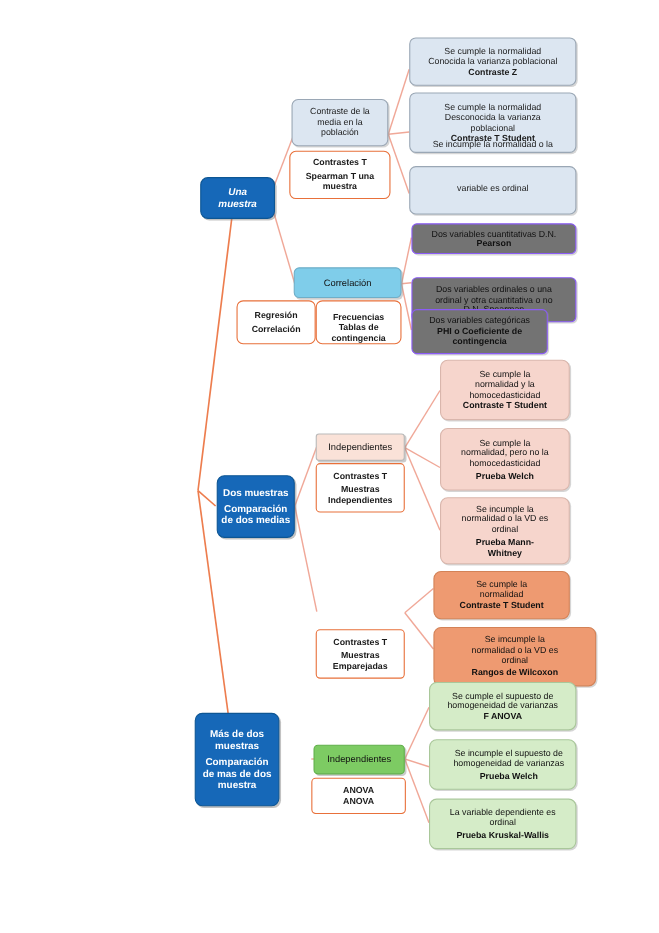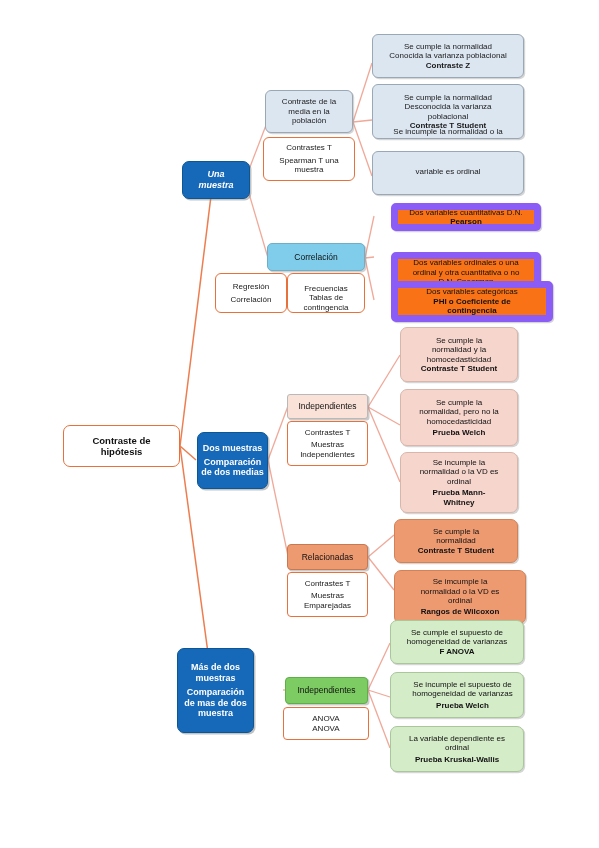--- a/index.html
+++ b/index.html
@@ -18,22 +18,22 @@
   
   .blue{background:#1668B8;border:1px solid #0D5694;border-radius:7px;
         color:#ffffff;font-size:9px;font-weight:bold;
         box-shadow:1.5px 1.5px 0 rgba(120,120,120,.45);}
 
   
   .paleblue{background:#DCE6F1;border:1px solid #9AA7B5;border-radius:6px;
             color:#1a1a1a;font-size:8px;box-shadow:1.2px 1.2px 0 rgba(150,150,150,.4);}
 
   
-  .cyan{background:#f97316;border:7px solid #8b5cf6;border-radius:5px;
-        color:#111;font-size:8px;box-shadow:1.2px 1.2px 0 rgba(150,150,150,.4);margin-left:17px;}
+  .cyan{background:#737373;border:1px solid #8b5cf6;border-radius:5px;
+        color:#111;font-size:8px;box-shadow:1.2px 1.2px 0 rgba(150,150,150,.4);}
   .cyanbox{background:#7FCDEA;border:1px solid #6FAEC8;border-radius:5px;
         color:#111;font-size:8.5px;box-shadow:1.5px 1.5px 0 rgba(150,150,150,.45);}
 
   
   .pink{background:#F6D5CC;border:1px solid #D9B6AC;border-radius:7px;
         color:#111;font-size:8px;box-shadow:1.2px 1.2px 0 rgba(150,150,150,.4);}
   .pinkhdr{background:#FAE2D8;border:1px solid #B9B9B9;border-radius:3px;
         color:#111;font-size:8.5px;box-shadow:1.5px 1.5px 0 rgba(140,140,140,.45);}
 
   
@@ -43,21 +43,21 @@
         color:#111;font-size:8.5px;box-shadow:1.5px 1.5px 0 rgba(140,140,140,.45);}
 
   
   .green{background:#D5ECC8;border:1px solid #A9C79A;border-radius:7px;
         color:#111;font-size:8px;box-shadow:1.2px 1.2px 0 rgba(150,150,150,.4);}
   .greenhdr{background:#7DCB63;border:1px solid #5FAF49;border-radius:4px;
         color:#111;font-size:8.5px;box-shadow:1.5px 1.5px 0 rgba(140,140,140,.45);}
 
   
   .note{background:#ffffff;border:1.6px solid #E8703A;border-radius:6px;
-        color:#1a1a1a;font-size:8px;}
+        color:#1a1a1a;font-size:8px;font-weight:bold;}
   .note.sq{border-radius:4px;}
 
   .b{font-weight:bold;}
 </style>
 </head>
 <body>
 
 <div id="canvas">
 
   <svg id="links">
@@ -90,24 +90,20 @@
       <line x1="368" y1="557" x2="394" y2="590"></line>
 
       <line x1="283" y1="690" x2="288" y2="690"></line>
 
       <line x1="368" y1="690" x2="390" y2="643"></line>
       <line x1="368" y1="690" x2="390" y2="697"></line>
       <line x1="368" y1="690" x2="390" y2="748"></line>
     </g>
   </svg>
 
-  <div class="node root" style="left:63px;top:425px;width:117px;height:42px;">
-    <span class="ln">Contraste de</span>
-    <span class="ln">hipótesis</span>
-  </div>
 
   <div class="node blue" style="left:182px;top:161px;width:68px;height:38px;font-style:italic;">
     <span class="ln">Una</span>
     <span class="ln">muestra</span>
   </div>
 
   <div class="node paleblue" style="left:265px;top:90px;width:88px;height:43px;">
     <span class="ln">Contraste de la</span>
     <span class="ln">media en la</span>
     <span class="ln">población</span>
@@ -150,44 +146,41 @@
 
   <div class="node cyan" style="left:374px;top:203px;width:150px;height:28px;">
     <span class="ln">Dos variables cuantitativas D.N.</span>
     <span class="ln b">Pearson</span>
   </div>
   <div class="node cyan" style="left:374px;top:252px;width:150px;height:41px;">
     <span class="ln">Dos variables ordinales o una</span>
     <span class="ln">ordinal y otra cuantitativa o no</span>
     <span class="ln">D.N.   Spearman</span>
   </div>
-  <div class="node cyan" style="left:374px;top:281px;width:162px;height:41px;">
+  <div class="node cyan" style="left:374px;top:281px;width:124px;height:41px;">
     <span class="ln">Dos variables categóricas</span>
     <span class="ln b">PHI o Coeficiente de</span>
     <span class="ln b">contingencia</span>
   </div>
 
   <div class="node blue" style="left:197px;top:432px;width:71px;height:57px;">
     <span class="ln">Dos muestras</span>
     <span class="ln" style="margin-top:3px;">Comparación</span>
     <span class="ln">de dos medias</span>
   </div>
 
   <div class="node pinkhdr" style="left:287px;top:394px;width:81px;height:25px;">
     <span class="ln">Independientes</span>
   </div>
   <div class="node note sq" style="left:287px;top:421px;width:81px;height:45px;">
     <span class="ln">Contrastes T</span>
     <span class="ln" style="margin-top:3px;">Muestras</span>
     <span class="ln">Independientes</span>
   </div>
 
-  <div class="node orangehdr" style="left:287px;top:544px;width:81px;height:26px;">
-    <span class="ln">Relacionadas</span>
-  </div>
   <div class="node note sq" style="left:287px;top:572px;width:81px;height:45px;">
     <span class="ln">Contrastes T</span>
     <span class="ln" style="margin-top:3px;">Muestras</span>
     <span class="ln">Emparejadas</span>
   </div>
 
   <div class="node pink" style="left:400px;top:327px;width:118px;height:55px;">
     <span class="ln">Se cumple la</span>
     <span class="ln">normalidad y la</span>
     <span class="ln">homocedasticidad</span>
@@ -205,21 +198,21 @@
     <span class="ln">ordinal</span>
     <span class="ln b" style="margin-top:2px;">Prueba Mann-</span>
     <span class="ln b">Whitney</span>
   </div>
 
   <div class="node orange" style="left:394px;top:519px;width:124px;height:44px;">
     <span class="ln">Se cumple la</span>
     <span class="ln">normalidad</span>
     <span class="ln b">Contraste T Student</span>
   </div>
-  <div class="node orange" style="left:394px;top:570px;width:132px;height:54px;">
+  <div class="node orange" style="left:394px;top:570px;width:148px;height:54px;">
     <span class="ln">Se imcumple la</span>
     <span class="ln">normalidad o la VD es</span>
     <span class="ln">ordinal</span>
     <span class="ln b" style="margin-top:2px;">Rangos de Wilcoxon</span>
   </div>
 
   <div class="node blue" style="left:177px;top:648px;width:77px;height:85px;">
     <span class="ln">Más de dos</span>
     <span class="ln">muestras</span>
     <span class="ln" style="margin-top:4px;">Comparación</span>

